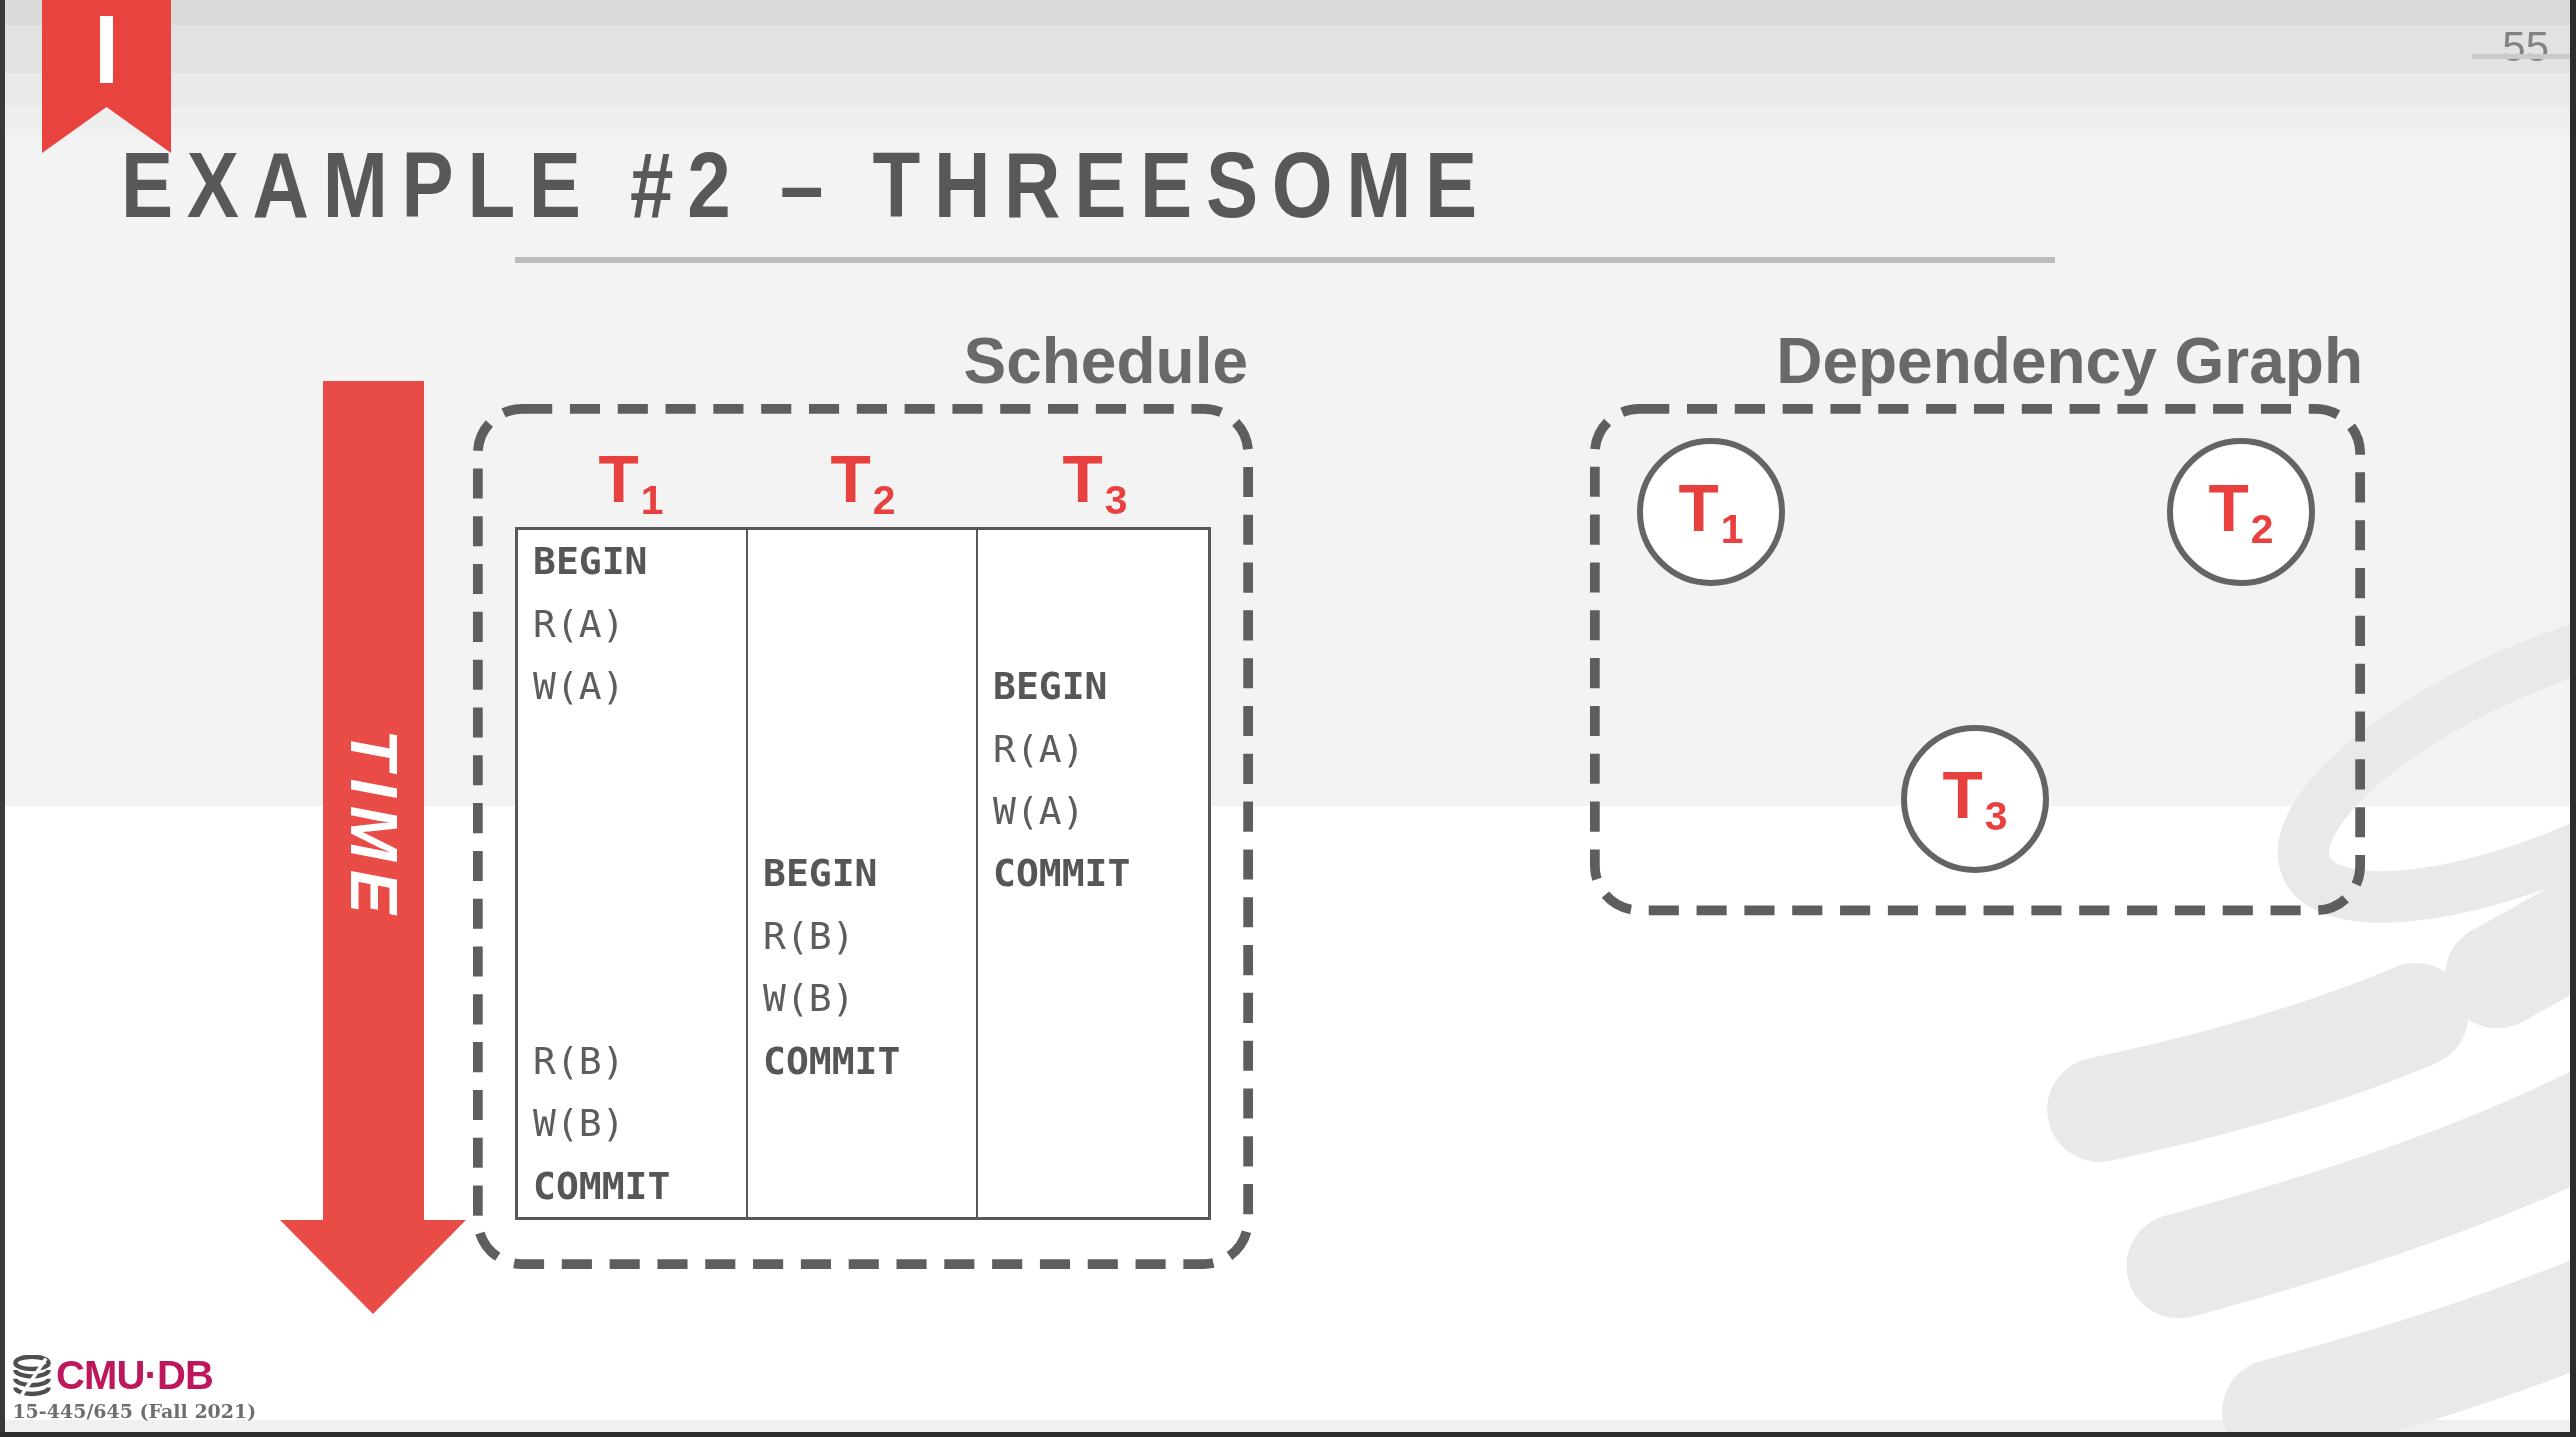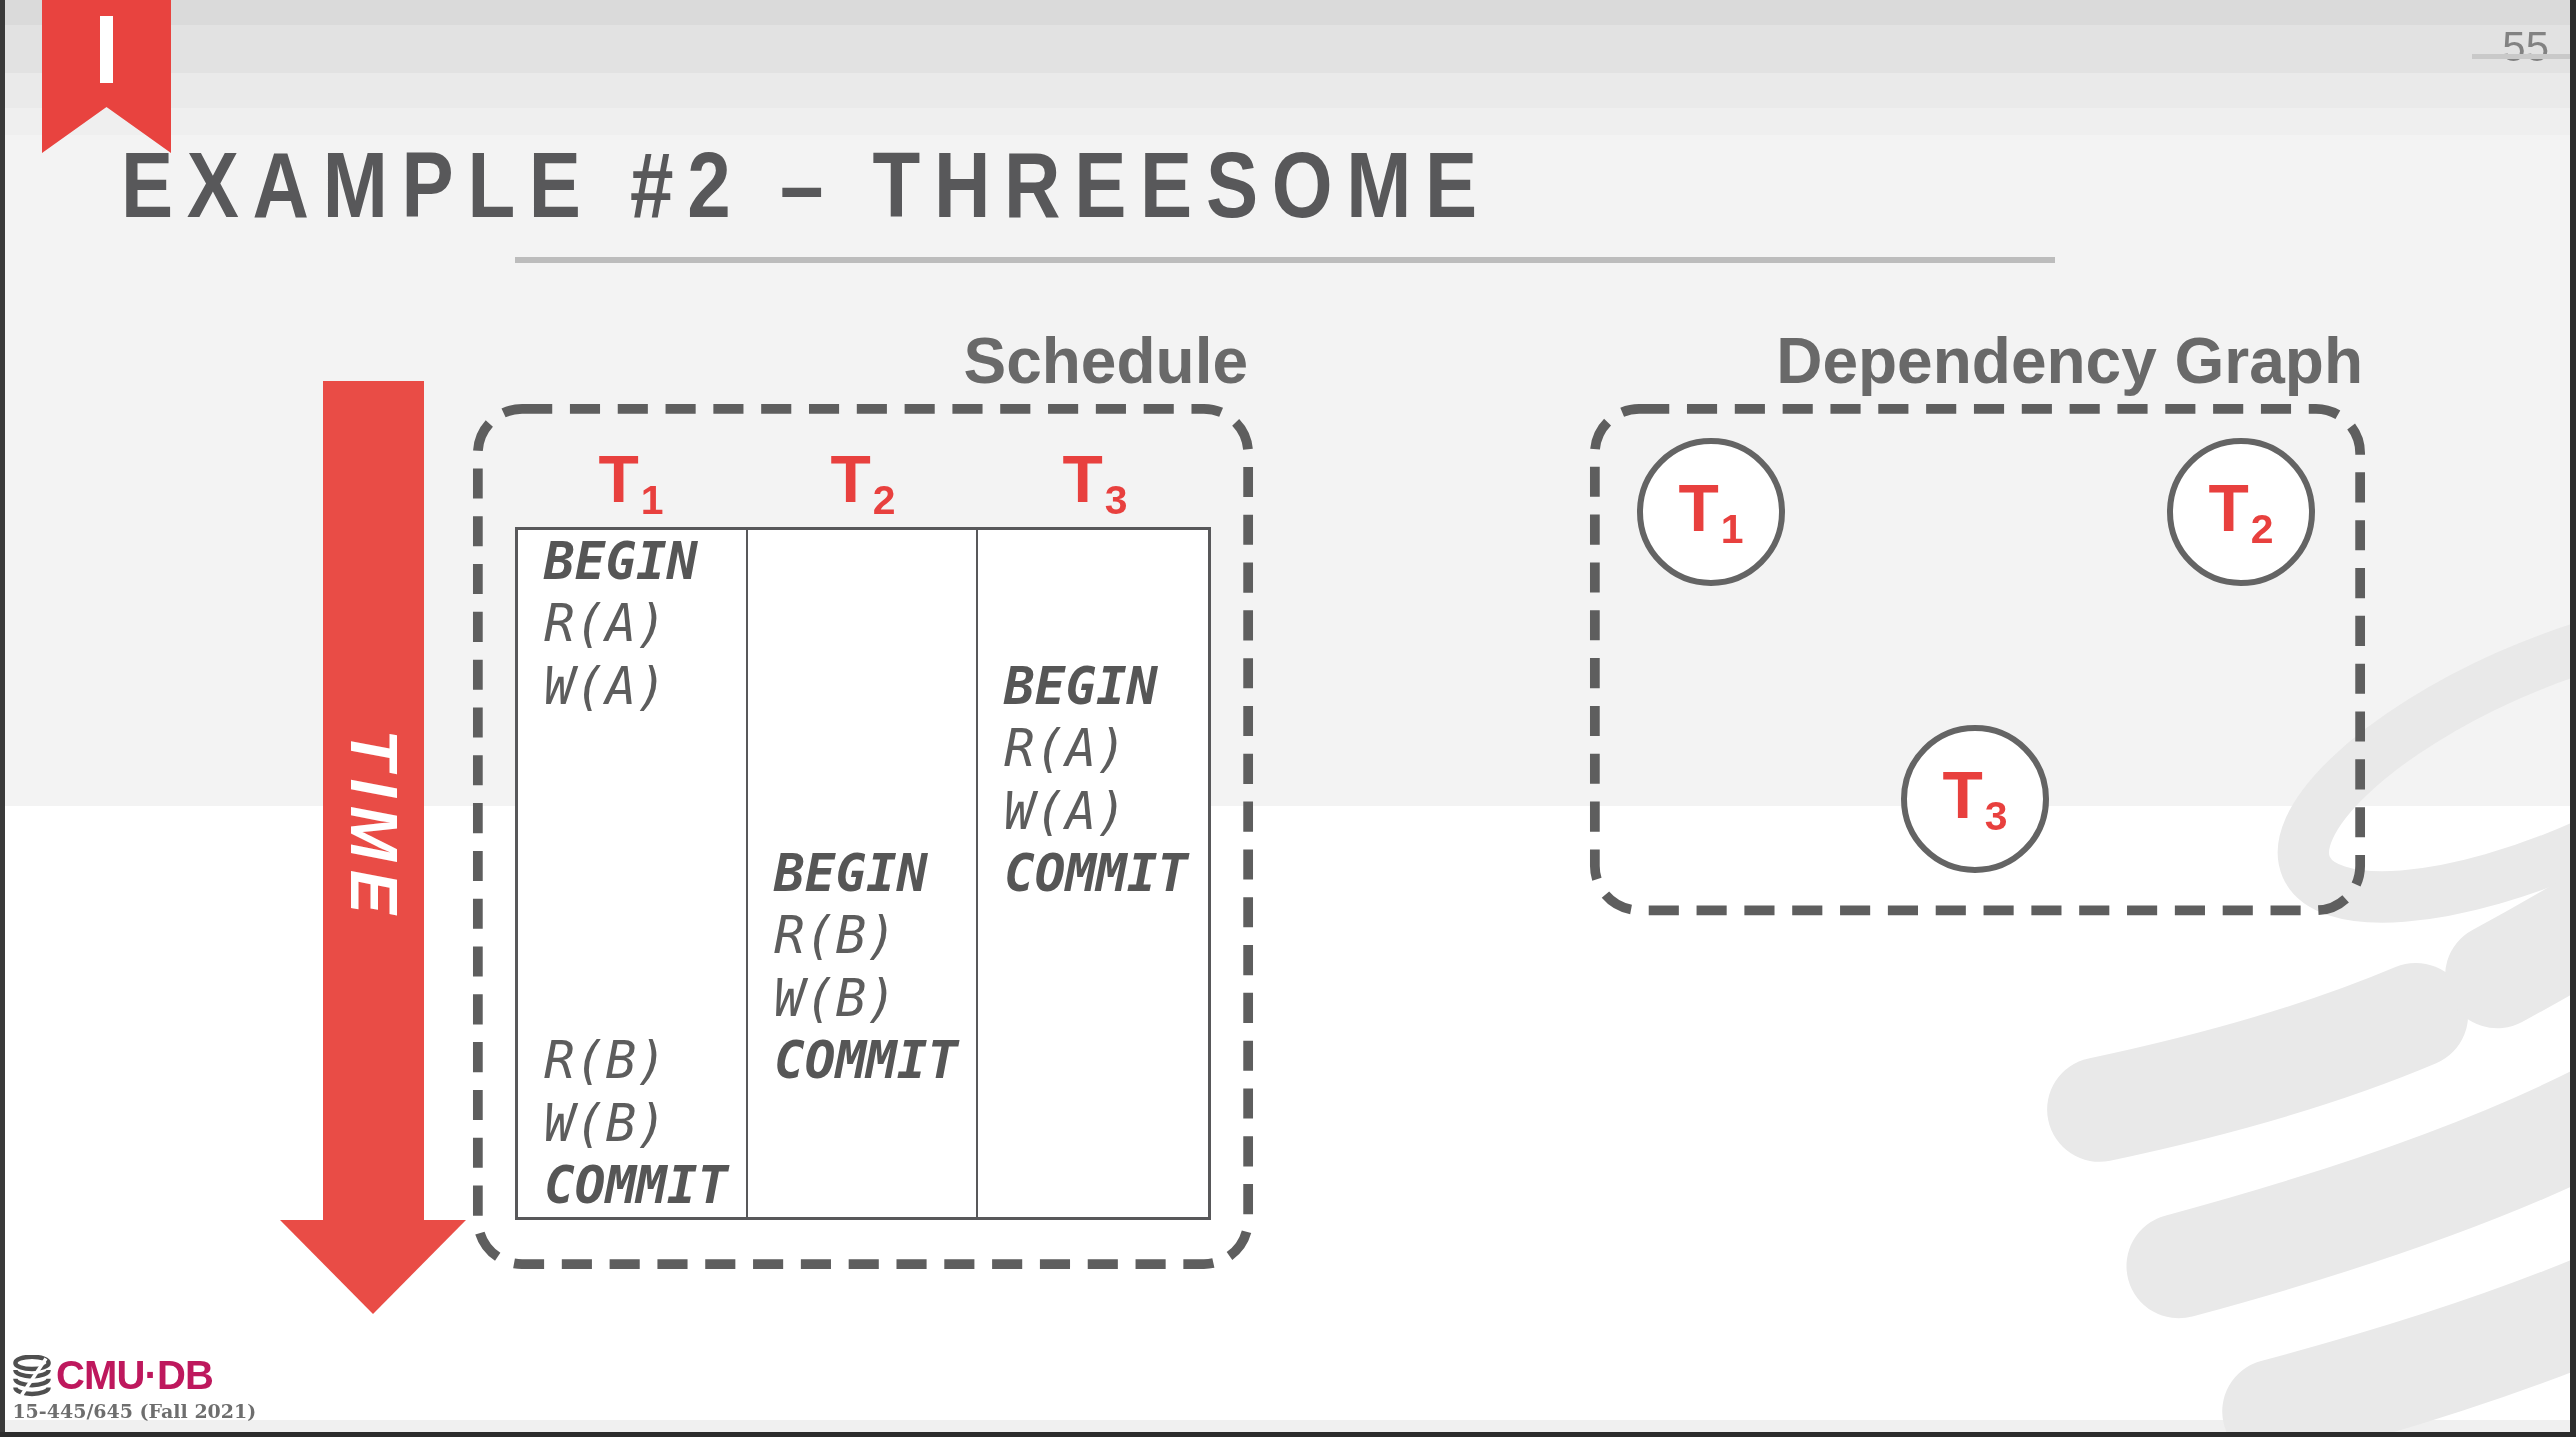--- a/index.html
+++ b/index.html
@@ -89,23 +89,23 @@
     position:absolute;left:515px;top:527px;width:696px;height:693px;z-index:5;
     background:#ffffff;border:3.5px solid #58585a;box-sizing:border-box;
     display:grid;grid-template-columns:repeat(3,1fr);
   }
   .sched-col{
     display:grid;grid-template-rows:repeat(11,1fr);
     border-right:2.7px solid #58585a;
   }
   .sched-col:last-child{border-right:none;}
   .op{
-    align-self:center;padding-left:26px;
+    align-self:center;padding-left:15px;
     font-family:"DejaVu Sans Mono",monospace;
-    font-size:51px;color:#5d5d5d;white-space:nowrap;font-style:italic;
+    font-size:38px;color:#5d5d5d;white-space:nowrap;
   }
   .op.bold{font-weight:bold;color:#565656;}
 
   
   .dep-node{
     position:absolute;z-index:5;width:136px;height:136px;border-radius:50%;
     background:#ffffff;border:6.2px solid #646464;
     display:flex;align-items:center;justify-content:center;
   }
   .dep-node .node-label{

